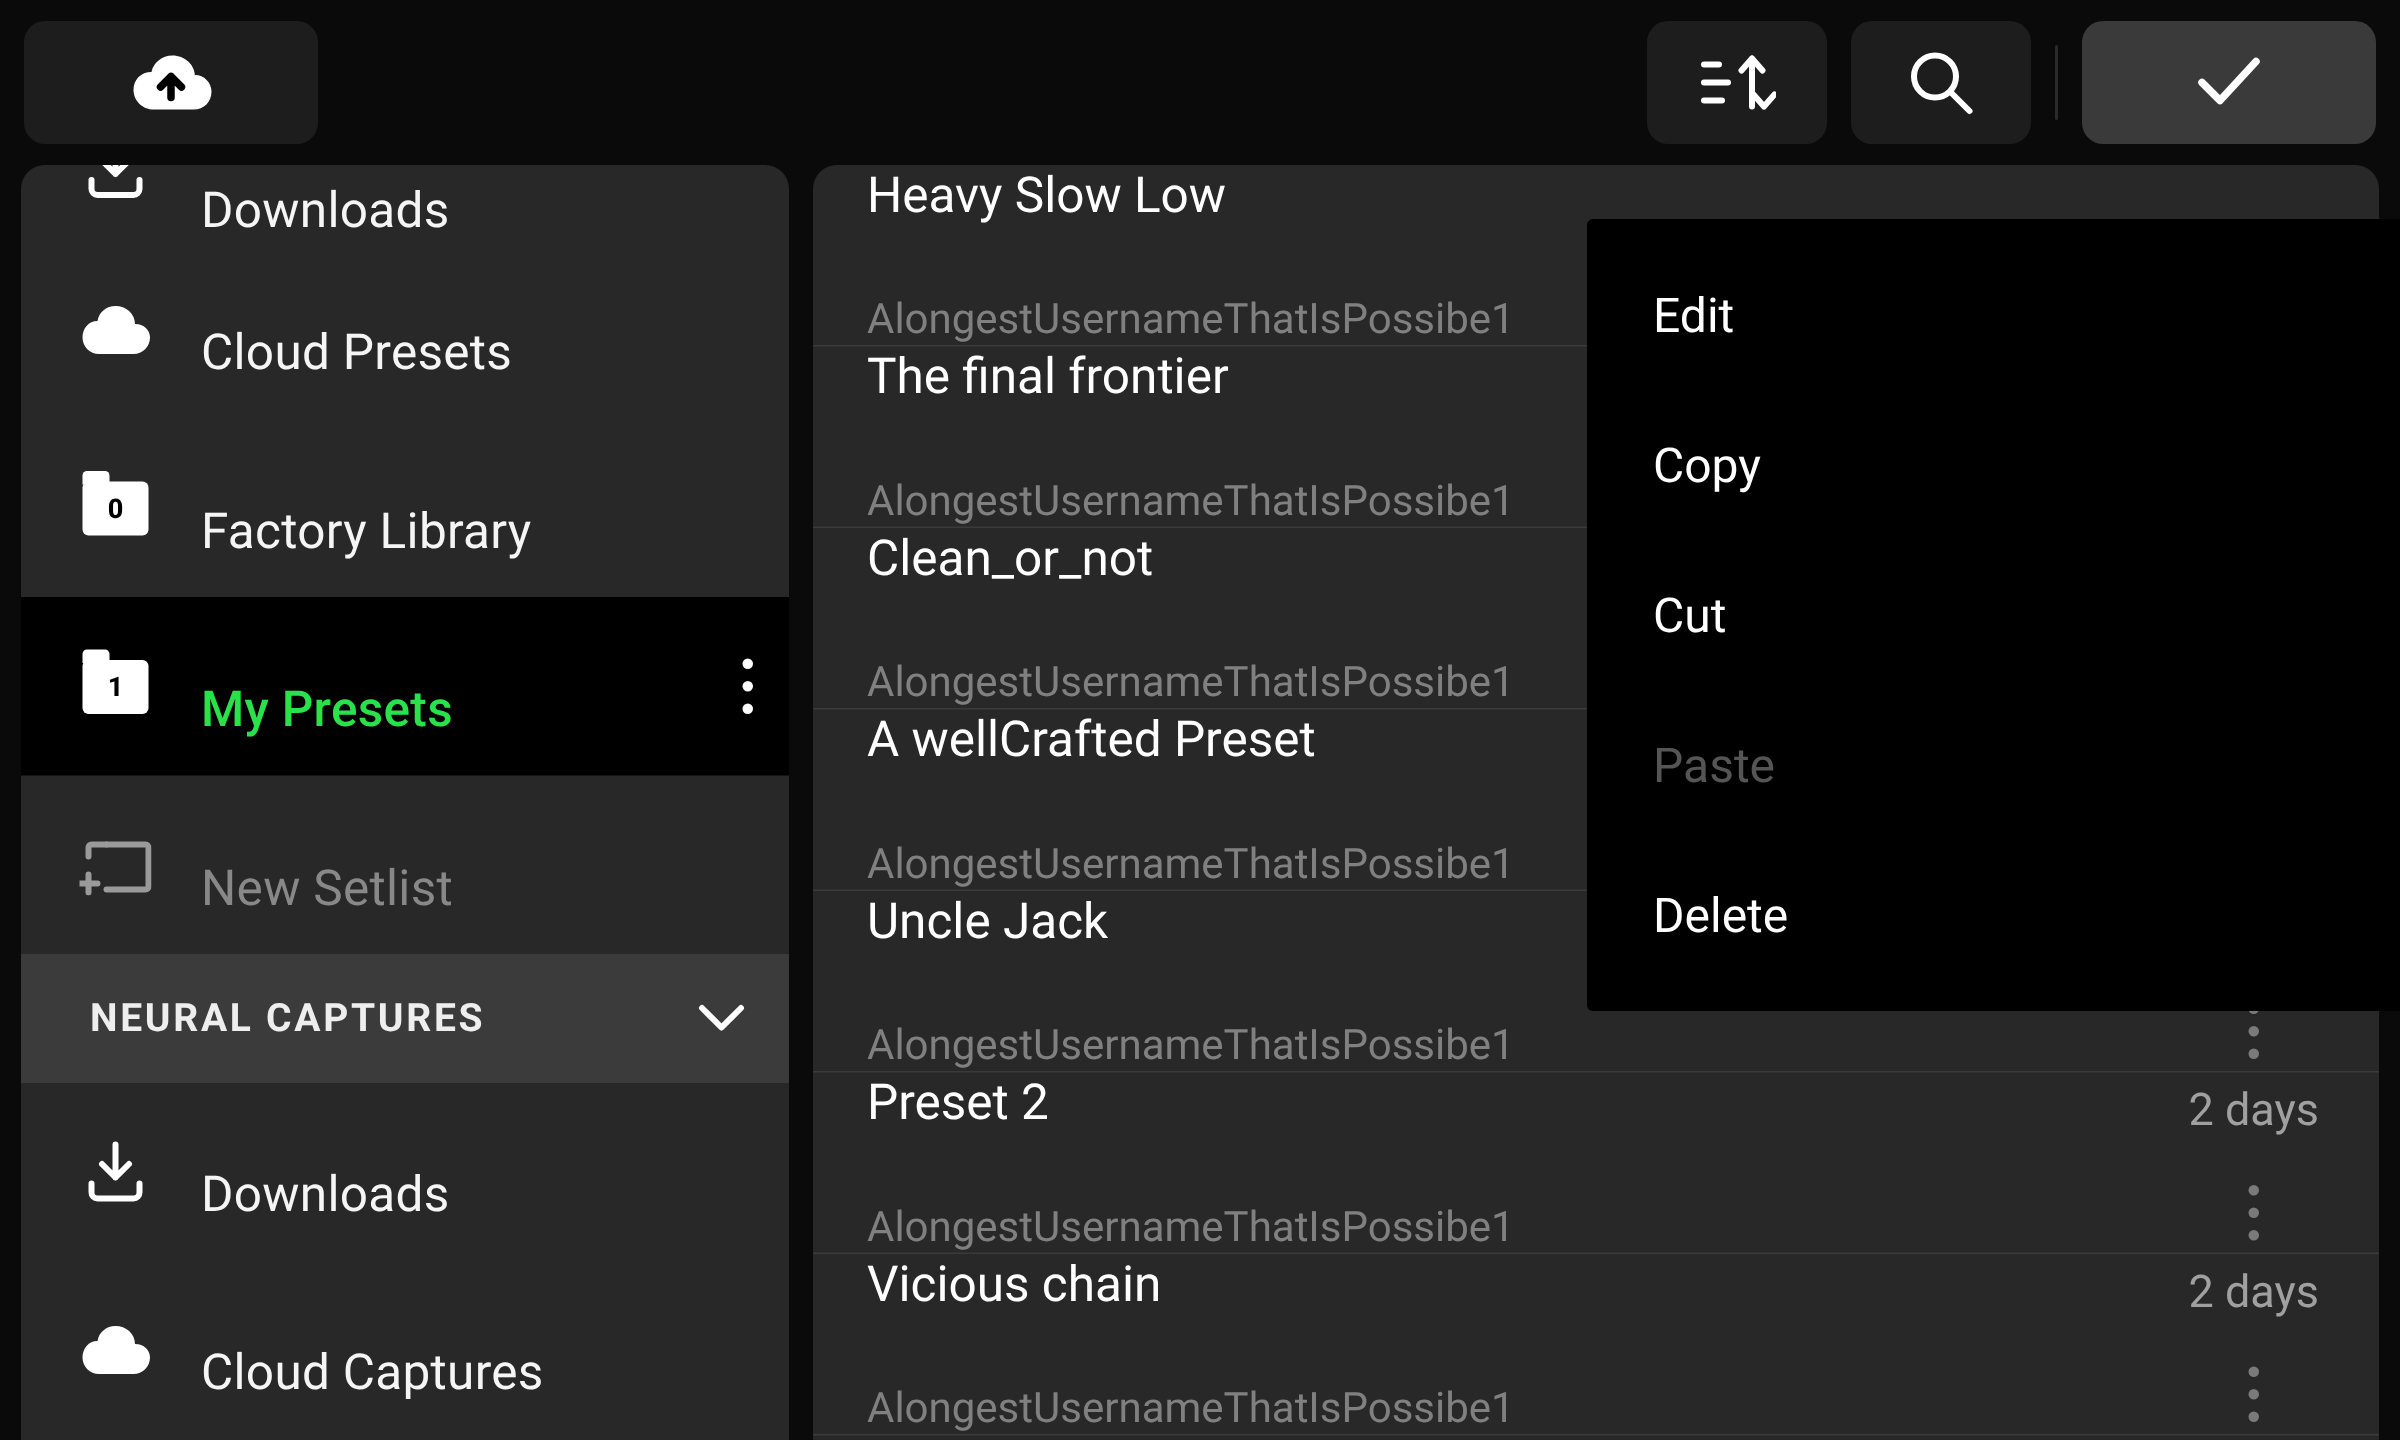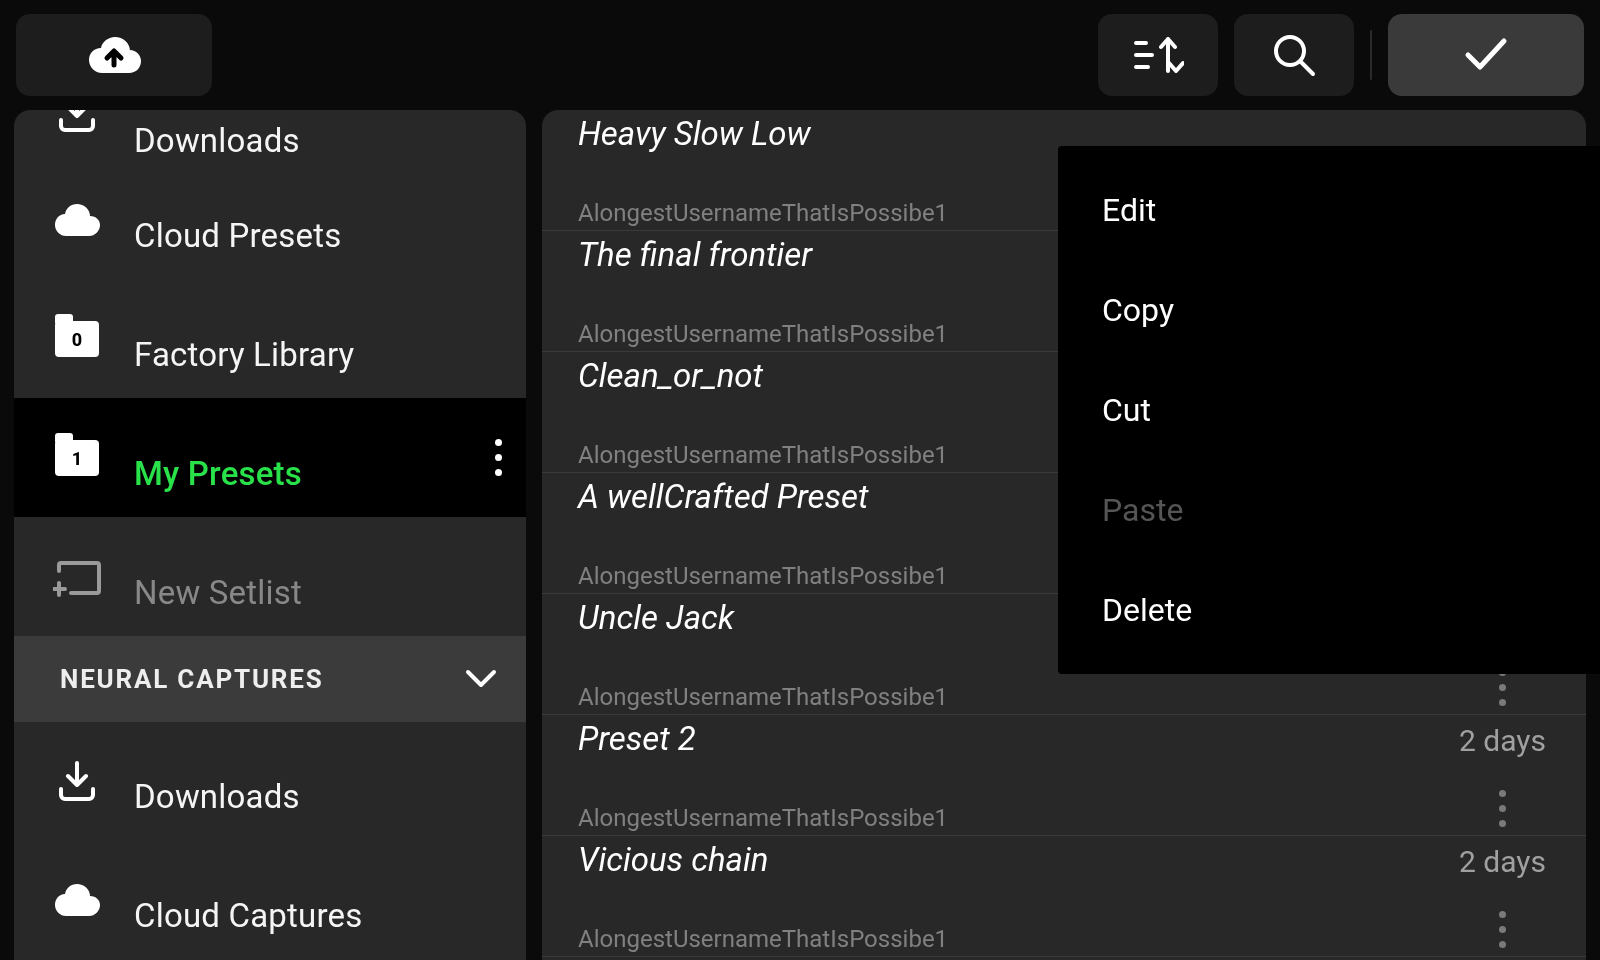--- a/index.html
+++ b/index.html
@@ -163,24 +163,23 @@
   }
   .list-row .col-main {
     display: flex;
     flex-direction: column;
     gap: 6px;
   }
   .list-row .title {
     font-size: 33px;
     color: #fff;
     font-weight: 400;
-    font-style: italic;
   }
   .list-row .sub {
-    font-size: 24px;
+    font-size: 28px;
     color: #808080;
     margin-top: 40px;
   }
   .list-row .meta {
     margin-left: auto;
     display: flex;
     align-items: center;
     gap: 32px;
     color: #a0a0a0;
     flex-direction: column;

